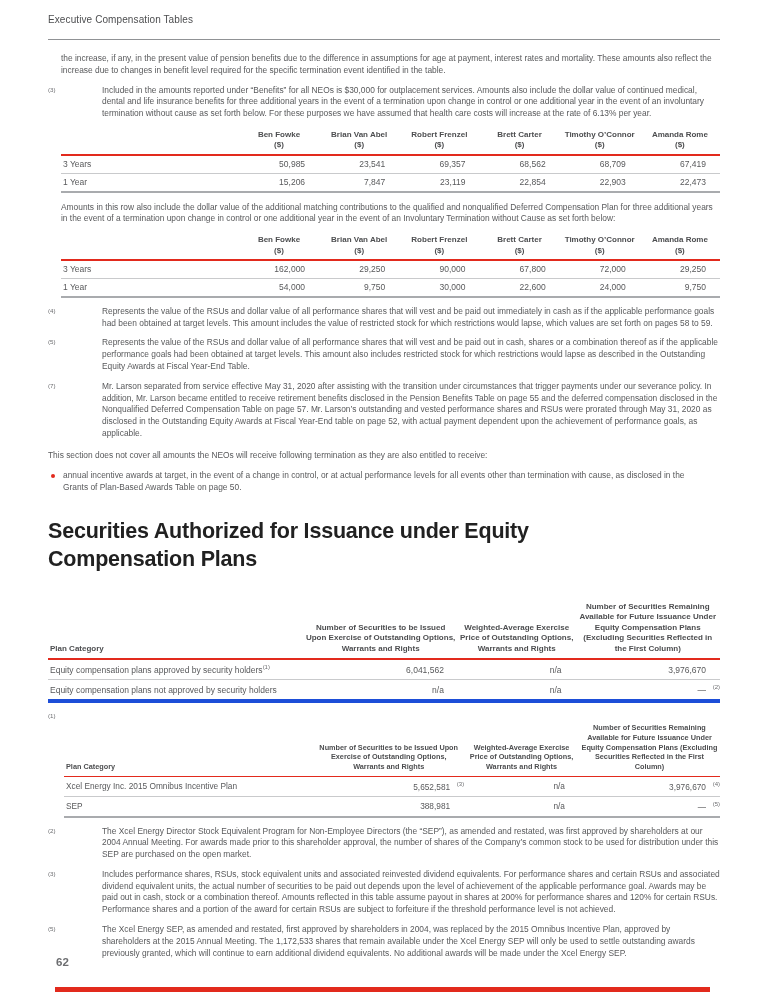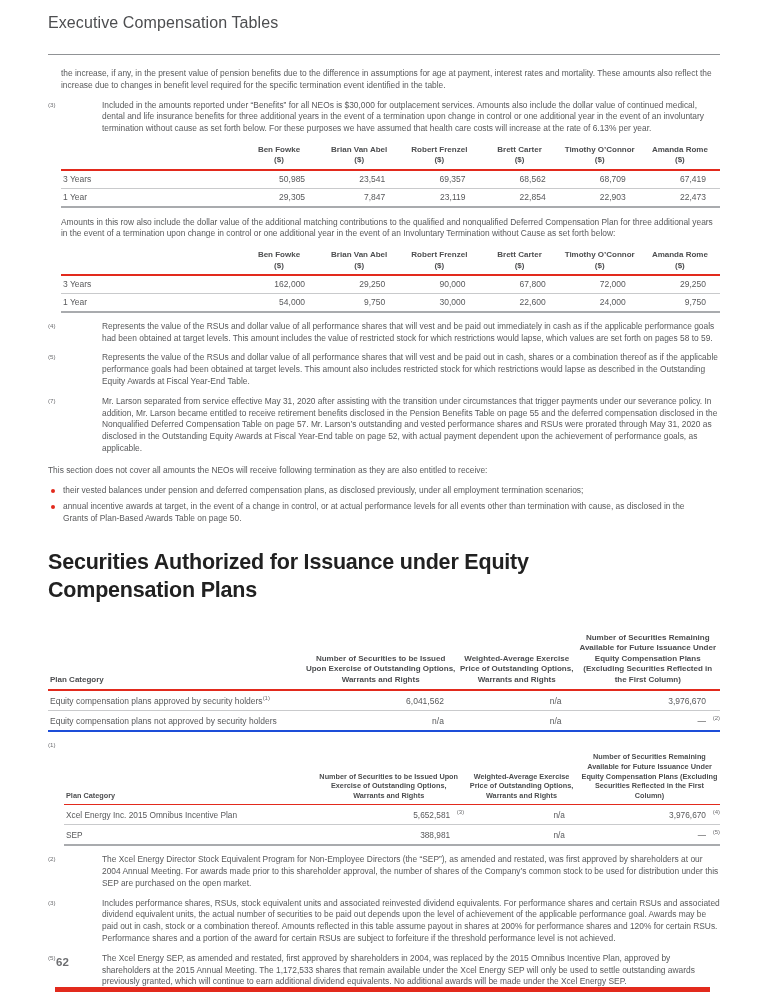--- a/index.html
+++ b/index.html
@@ -5,22 +5,22 @@
   * { margin:0; padding:0; box-sizing:border-box; }
   html,body { background:#ffffff; }
   body {
     width:768px; height:1000px; position:relative; overflow:hidden;
     font-family:"Liberation Sans", sans-serif; color:#58595b;
     -webkit-font-smoothing:antialiased;
   }
   .page { padding:14px 48px 0 48px; }
 
   .doc-header {
-    font-size:16px; color:#4d4e50; letter-spacing:.1px;
-    padding-bottom:22px; border-bottom:1px solid #909295;
+    font-size:10px; color:#4d4e50; letter-spacing:.1px;
+    padding-bottom:14px; border-bottom:1px solid #909295;
   }
 
   .para { font-size:8.4px; line-height:1.4; }
   .indent { margin-left:13px; }
   .intro { margin-top:13px; }
 
   .fn { display:flex; margin-top:8px;gap:41px; }
   .fn-marker { flex:none; width:13px; font-size:6.2px; padding-top:1px; color:#6d6e71; }
   .fn-text { flex:1; font-size:8.4px; line-height:1.4; }
 
@@ -63,21 +63,21 @@
   .equity-table th, .sub-table th {
     font-weight:bold; color:#4d4e50; vertical-align:bottom;
     padding:2px 2px 4px 2px; line-height:1.32; text-align:center;
     border-bottom:2px solid var(--red);
   }
   .equity-table th { font-size:8px; }
   .equity-table th.planh, .sub-table th.planh { text-align:left; padding-left:2px; }
   .equity-table td, .sub-table td {
     font-size:8.5px; padding:4px 0 4px 2px; border-bottom:1px solid #c9cacc;
   }
-  .equity-table tr:last-child td { border-bottom:2px solid #1d4ed8; }
+  .equity-table tr:last-child td { border-bottom:4px solid #1d4ed8; }
   .equity-table td.num, .sub-table td.num { text-align:right; white-space:nowrap; }
   .cell-sup {
     display:inline-block; width:14px; font-size:6px; color:#6d6e71;
     vertical-align:4px; text-align:right;
   }
   .lsup { font-size:6px; vertical-align:4px; color:#6d6e71; }
 
   .sub-marker { margin-top:9px; font-size:6.2px; color:#6d6e71; }
   .sub-table { width:calc(100% - 16px); margin:2px 0 0 16px; }
   .sub-table th { font-size:7.3px; border-bottom-width:1.5px; }
@@ -147,21 +147,21 @@
       <td>3 Years</td>
       <td class="num">50,985</td>
       <td class="num">23,541</td>
       <td class="num">69,357</td>
       <td class="num">68,562</td>
       <td class="num">68,709</td>
       <td class="num">67,419</td>
     </tr>
     <tr>
       <td>1 Year</td>
-      <td class="num">29,305</td>
+      <td class="num">15,206</td>
       <td class="num">7,847</td>
       <td class="num">23,119</td>
       <td class="num">22,854</td>
       <td class="num">22,903</td>
       <td class="num">22,473</td>
     </tr>
   </tbody>
     </table>
 
   <div class="para indent" style="margin-top:9px">Amounts in this row also include the dollar value of the additional matching contributions to the qualified and nonqualified Deferred Compensation Plan for three additional years in the event of a termination upon change in control or one additional year in the event of an Involuntary Termination without Cause as set forth below:</div>
@@ -229,24 +229,20 @@
       <span class="fn-marker">(7)</span>
       <span class="fn-text">Mr. Larson separated from service effective May 31, 2020 after assisting with the transition under circumstances that trigger payments under our severance policy. In addition, Mr. Larson became entitled to receive retirement benefits disclosed in the Pension Benefits Table on page 55 and the deferred compensation disclosed in the Nonqualified Deferred Compensation Table on page 57. Mr. Larson’s outstanding and vested performance shares and RSUs were prorated through May 31, 2020 as disclosed in the Outstanding Equity Awards at Fiscal Year-End table on page 52, with actual payment dependent upon the achievement of performance goals, as applicable.</span>
     </div>
   </div>
 
   <div class="para" style="margin-top:10px">This section does not cover all amounts the NEOs will receive following termination as they are also entitled to receive:</div>
 
   <div class="bullets">
     <div class="bullet-row">
       <span class="bullet-dot"></span>
-      <span class="bullet-text">their vested balances under pension and deferred compensation plans, as disclosed previously, under all employment termination scenarios;</span>
-    </div>
-    <div class="bullet-row">
-      <span class="bullet-dot"></span>
       <span class="bullet-text">annual incentive awards at target, in the event of a change in control, or at actual performance levels for all events other than termination with cause, as disclosed in the Grants of Plan-Based Awards Table on page 50.</span>
     </div>
   </div>
 
   <div class="section-heading">Securities Authorized for Issuance under Equity Compensation Plans</div>
 
   <table class="equity-table">
     <tbody>
         <tr>
       <th class="planh col-plan">Plan Category</th>

